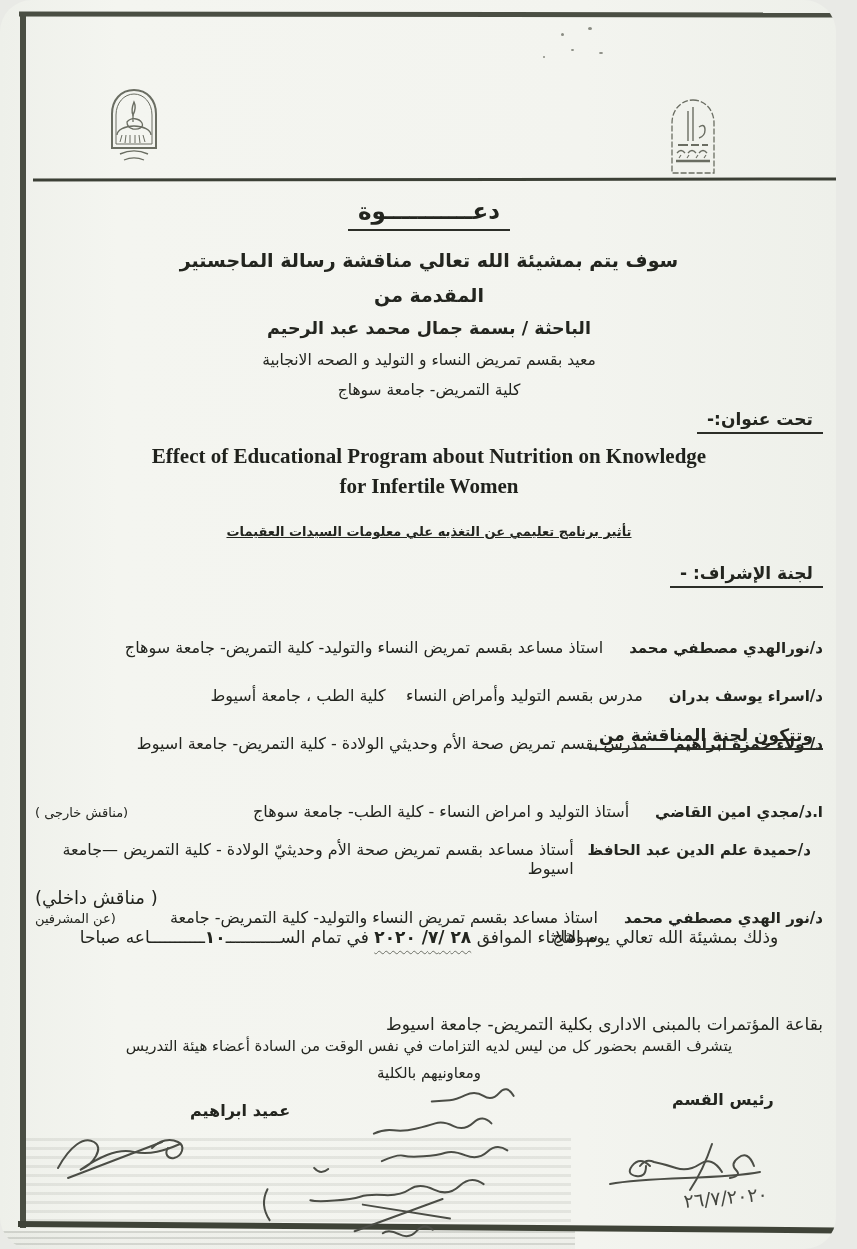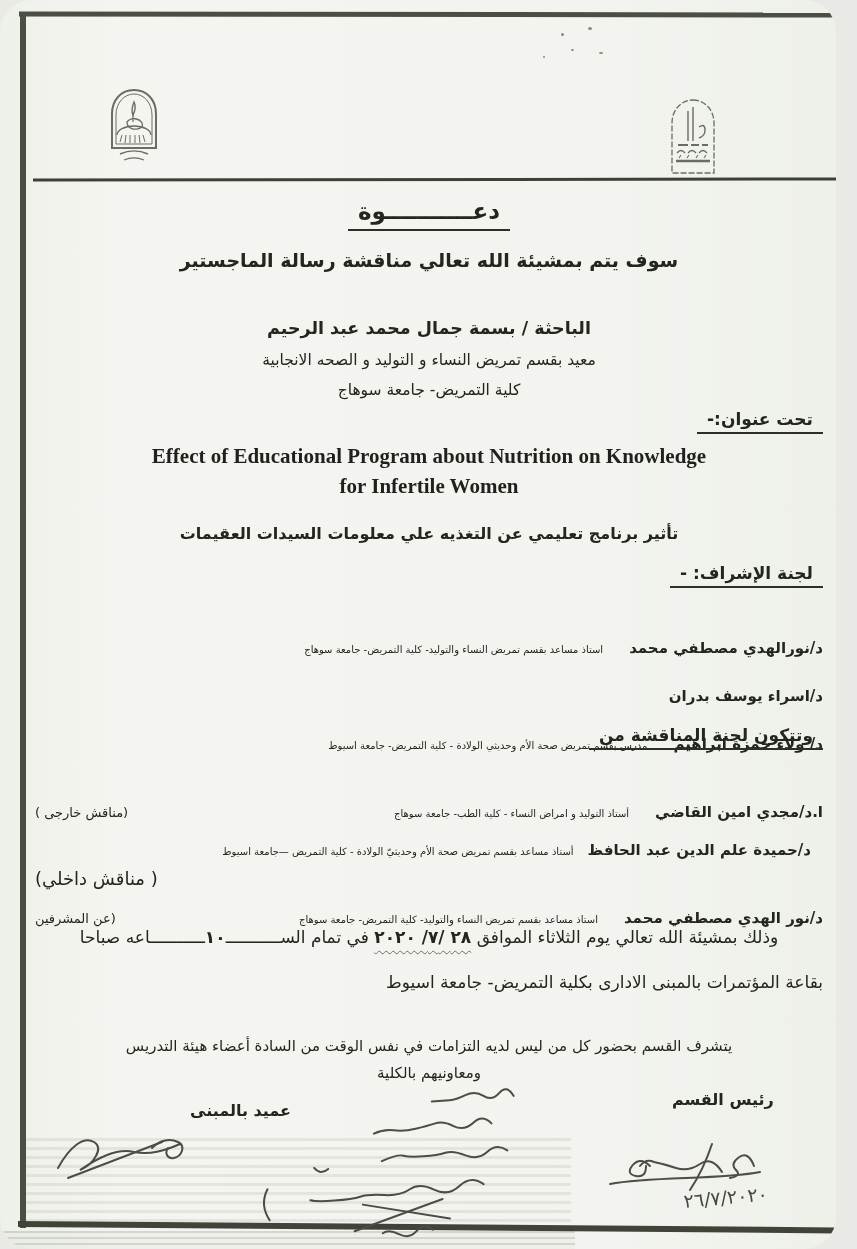--- a/index.html
+++ b/index.html
@@ -19,26 +19,26 @@
     background:repeating-linear-gradient(180deg,rgba(108,112,102,.12) 0 3px,transparent 3px 9px);}
   .streaks-bottom{position:absolute;left:0;top:1231px;width:575px;height:18px;opacity:.55;
     background:repeating-linear-gradient(180deg,rgba(90,95,85,.38) 0 2px,rgba(205,207,200,.25) 2px 6px);}
   
   .blk{position:absolute;left:35px;width:788px;}
   .center{text-align:center;}
   .rtl{direction:rtl;text-align:right;}
   .b{font-weight:bold;}
   .u-span{display:inline-block;border-bottom:2px solid #2c2e28;padding:0 10px 5px;}
   .title-word{font-size:23px;font-weight:bold;letter-spacing:1px;}
-  .f19{font-size:19px;} .f17{font-size:17.5px;} .f15{font-size:15.5px;} .f16{font-size:16px;}
+  .f19{font-size:19px;} .f17{font-size:17.5px;} .f15{font-size:15.5px;} .f16{font-size:13px;text-decoration:underline;}
   .eng{font-family:"Liberation Serif",serif;font-weight:bold;font-size:21px;color:#1f211c;}
   .head-u{font-size:17px;font-weight:bold;}
   .row{display:flex;direction:rtl;align-items:baseline;gap:26px;padding-right:22px;}
   .row .name{font-size:15px;font-weight:bold;white-space:nowrap;margin-top:40px;}
-  .row .role{font-size:10px;white-space:pre-wrap;}
+  .row .role{font-size:16px;white-space:pre-wrap;}
   .row .tag{font-size:13px;margin-inline-start:auto;white-space:nowrap;}
   .tagline{direction:rtl;text-align:left;font-size:18px;margin-top:9px;}
   .sched{direction:rtl;text-align:right;padding-right:30px;font-size:17px;}
   .wavy{text-decoration:underline wavy 1px #6d7066;text-underline-offset:7px;}
   .closing{font-size:15px;line-height:27px;}
   .sig-label{position:absolute;font-size:16px;font-weight:bold;direction:rtl;}
   .sig{position:absolute;}
   .sig path{fill:none;stroke:#4b4d46;stroke-width:2;stroke-linecap:round;}
   .logo{position:absolute;}
   .logo path,.logo line{fill:none;stroke:#6a6d62;}
@@ -87,40 +87,42 @@
     <path d="M13,48 h10 M26,48 h8 M37,48 h6" stroke-width="2"></path>
     <path d="M12,56 q4,-5 8,0 M23,56 q4,-5 8,0 M34,56 q4,-5 8,0" stroke-width="1.3"></path>
     <path d="M11,64 L45,64" stroke-width="2.4"></path>
     <path d="M14,61 l2,-3 M22,61 l2,-3 M31,61 l2,-3 M39,61 l2,-3" stroke-width="1.1"></path>
   </svg>
 
   <div class="blk center" style="top:198px;">
     <span class="u-span title-word">دعـــــــــــوة</span>
   </div>
   <div class="blk center b f19" style="top:249px;">سوف يتم بمشيئة الله تعالي مناقشة رسالة الماجستير</div>
+  <div class="blk center b f19" style="top:284px;">المقدمة من</div>
   <div class="blk center b f17" style="top:318px;">الباحثة / بسمة جمال محمد عبد الرحيم</div>
   <div class="blk center f15" style="top:351px;">معيد بقسم تمريض النساء و التوليد و الصحه الانجابية</div>
   <div class="blk center f15" style="top:381px;">كلية التمريض- جامعة سوهاج</div>
 
   <div class="blk rtl" style="top:409px;padding-right:75px;">
     <span class="u-span head-u" style="padding-bottom:3px;">تحت عنوان:-</span>
   </div>
   <div class="blk center eng" style="top:444px;">Effect of Educational Program about Nutrition on Knowledge</div>
   <div class="blk center eng" style="top:474px;">for Infertile Women</div>
   <div class="blk center b f16" style="top:524px;">تأثير برنامج تعليمي عن التغذيه علي معلومات السيدات العقيمات</div>
 
   <div class="blk rtl" style="top:563px;padding-right:73px;">
     <span class="u-span head-u" style="padding-bottom:3px;">لجنة الإشراف: -</span>
   </div>
   <div class="blk row" style="top:599px;">
     <span class="name">د/نورالهدي مصطفي محمد</span>
     <span class="role">استاذ مساعد بقسم تمريض النساء والتوليد- كلية التمريض- جامعة سوهاج</span>
   </div>
   <div class="blk row" style="top:647px;">
     <span class="name">د/اسراء يوسف بدران</span>
+    <span class="role">مدرس بقسم التوليد وأمراض النساء    كلية الطب ، جامعة أسيوط</span>
   </div>
   <div class="blk row" style="top:695px;">
     <span class="name">د/ ولاء حمزة ابراهيم</span>
     <span class="role">مدرس بقسم تمريض صحة الأم وحديثي الولادة - كلية التمريض- جامعة اسيوط</span>
   </div>
 
   <div class="blk rtl" style="top:725px;padding-right:70px;">
     <span class="u-span head-u" style="padding-bottom:3px;">وتتكون لجنة المناقشة من</span>
   </div>
   <div class="blk row" style="top:763px;">
@@ -139,28 +141,28 @@
     <span class="name">د/نور الهدي مصطفي محمد</span>
     <span class="role">استاذ مساعد بقسم تمريض النساء والتوليد- كلية التمريض- جامعة سوهاج</span>
     <span class="tag">(عن المشرفين</span>
   </div>
 
   <div class="blk sched" style="top:927px;text-align:center;">
     <span>وذلك بمشيئة الله تعالي يوم الثلاثاء الموافق</span>
     <span class="wavy b">٢٨ /٧/ ٢٠٢٠</span>
     <span>في تمام الســـــــــــ</span><span class="b">١٠</span><span>ـــــــــــاعه صباحا</span>
   </div>
-  <div class="blk sched" style="top:972px;text-align:right;">بقاعة المؤتمرات بالمبنى الادارى بكلية التمريض- جامعة اسيوط</div>
+  <div class="blk sched" style="top:1014px;text-align:right;">بقاعة المؤتمرات بالمبنى الادارى بكلية التمريض- جامعة اسيوط</div>
 
   <div class="blk center closing" style="top:1033px;">
     <div>يتشرف القسم بحضور كل من ليس لديه التزامات في نفس الوقت من السادة أعضاء هيئة التدريس</div>
     <div>ومعاونيهم بالكلية</div>
   </div>
 
-  <div class="sig-label" style="left:190px;top:1101px;">عميد بالمبنى</div>
+  <div class="sig-label" style="left:190px;top:1101px;">عميد ابراهيم</div>
   <svg class="sig" style="left:48px;top:1118px;" width="160" height="78" viewBox="0 0 160 78">
     <path d="M10,50 C22,28 36,18 46,24 C56,30 46,46 32,52 C50,40 68,30 86,34 C102,37 116,33 132,26"></path>
     <path d="M20,60 L114,24"></path>
     <path d="M104,30 C112,22 122,20 130,24 C138,28 134,38 126,40 C120,41 116,36 120,30"></path>
   </svg>
 
   <svg class="sig" style="left:232px;top:1085px;transform:rotate(-4deg);" width="305" height="158" viewBox="0 0 305 158">
     <path d="M286,20 q-6,-12 -14,-4 t-16,2 t-18,-2 t-16,4 t-18,0" stroke-width="1.8"></path>
     <path d="M262,46 q-8,-10 -18,-2 t-20,2 t-18,-4 t-20,4 t-22,0 t-20,2" stroke-width="1.8"></path>
     <path d="M276,74 q-10,-8 -20,0 t-22,2 t-20,-4 t-22,2 t-20,-2 t-22,4" stroke-width="1.8"></path>

